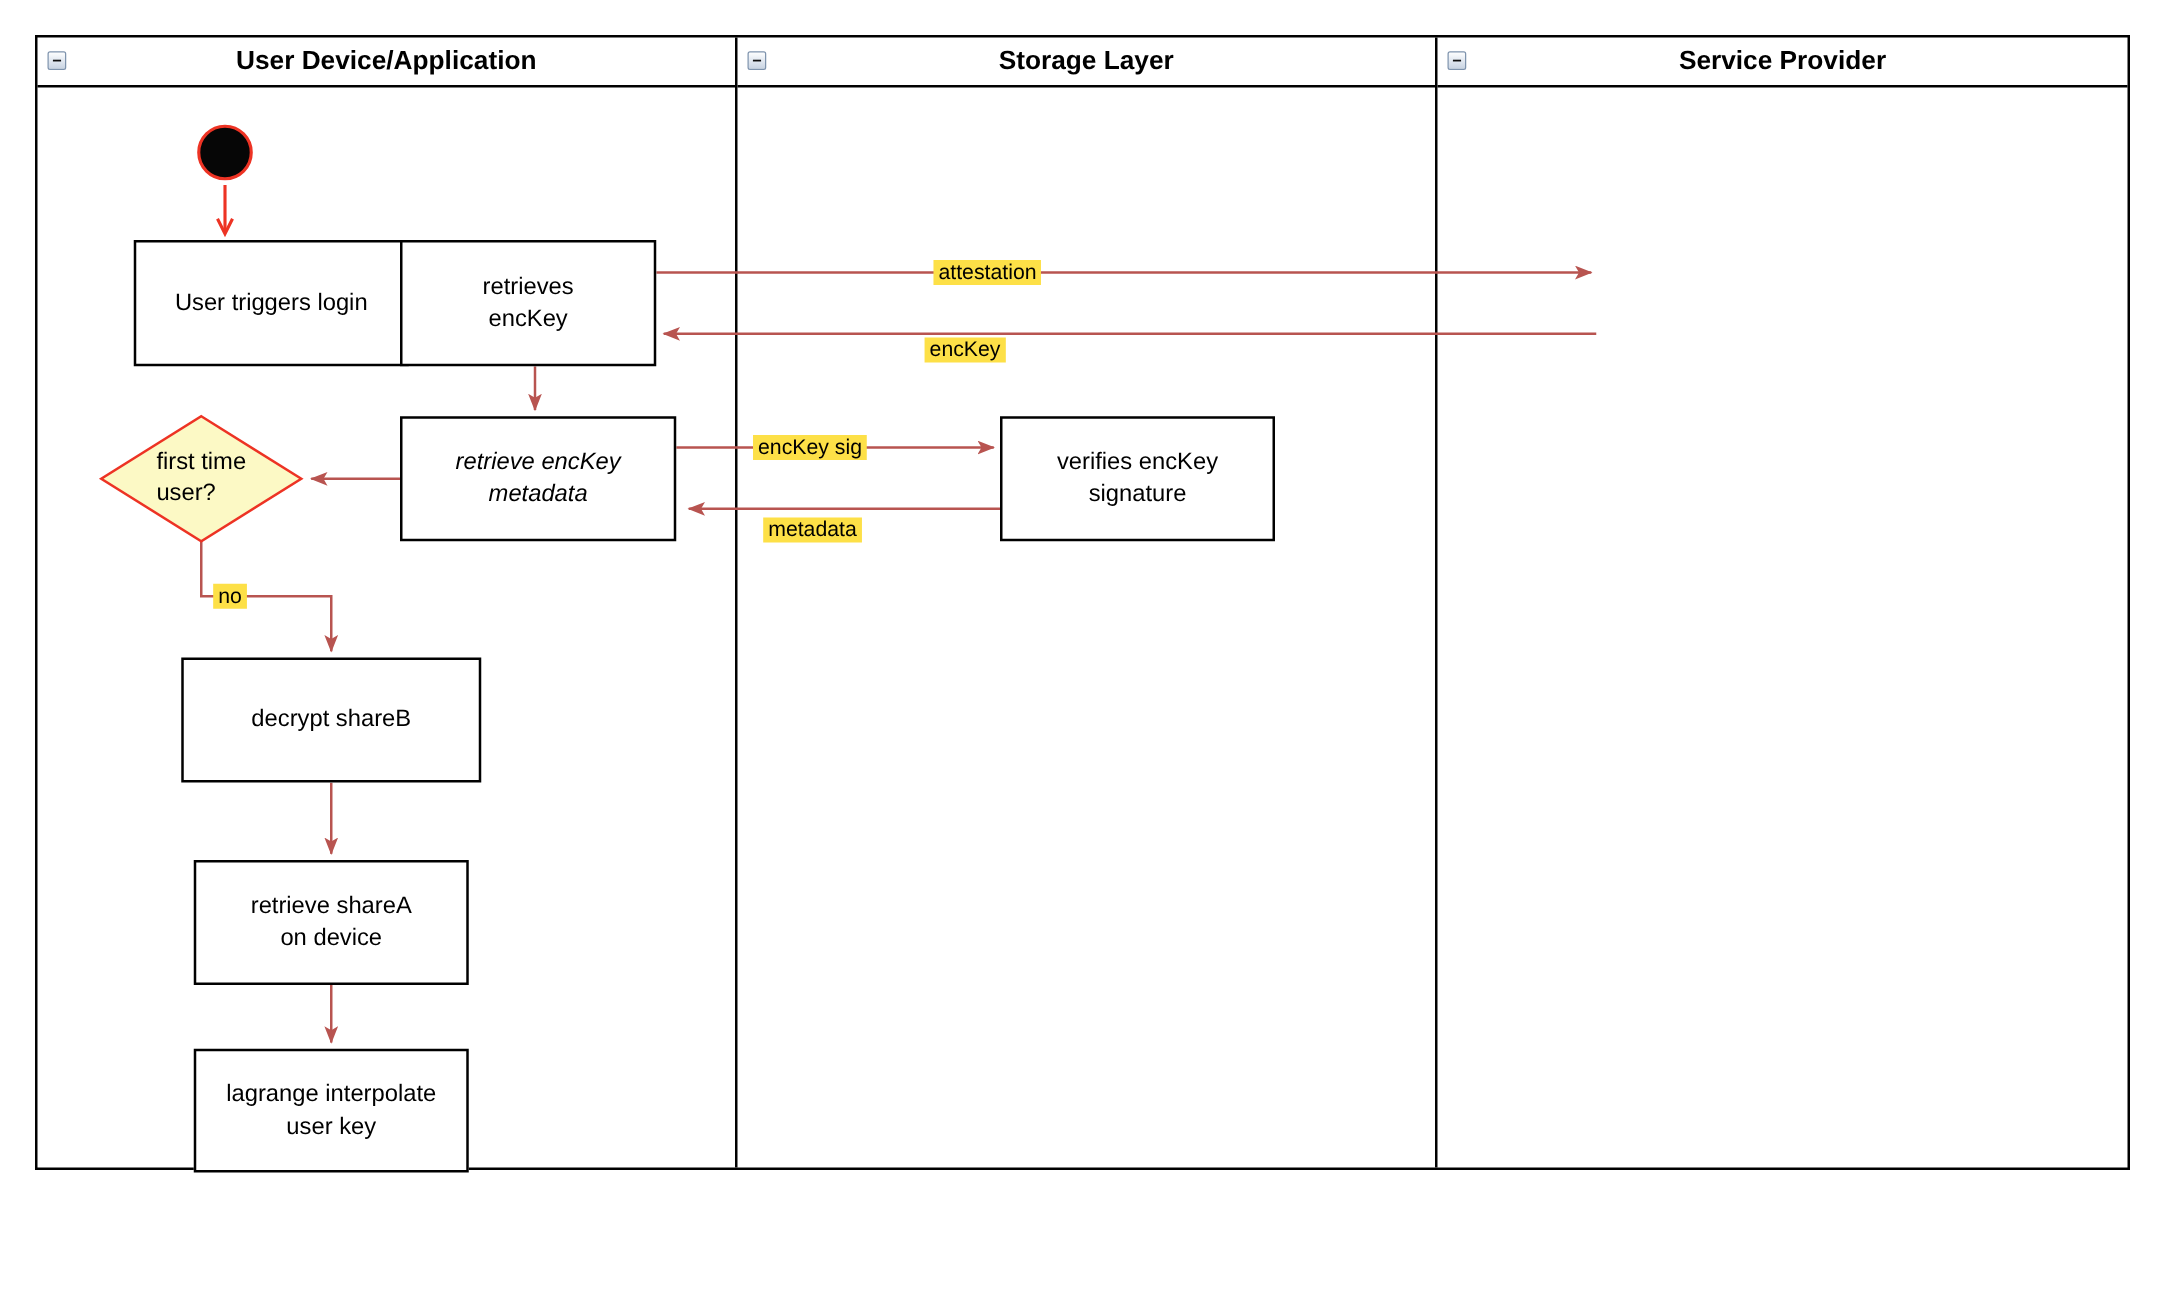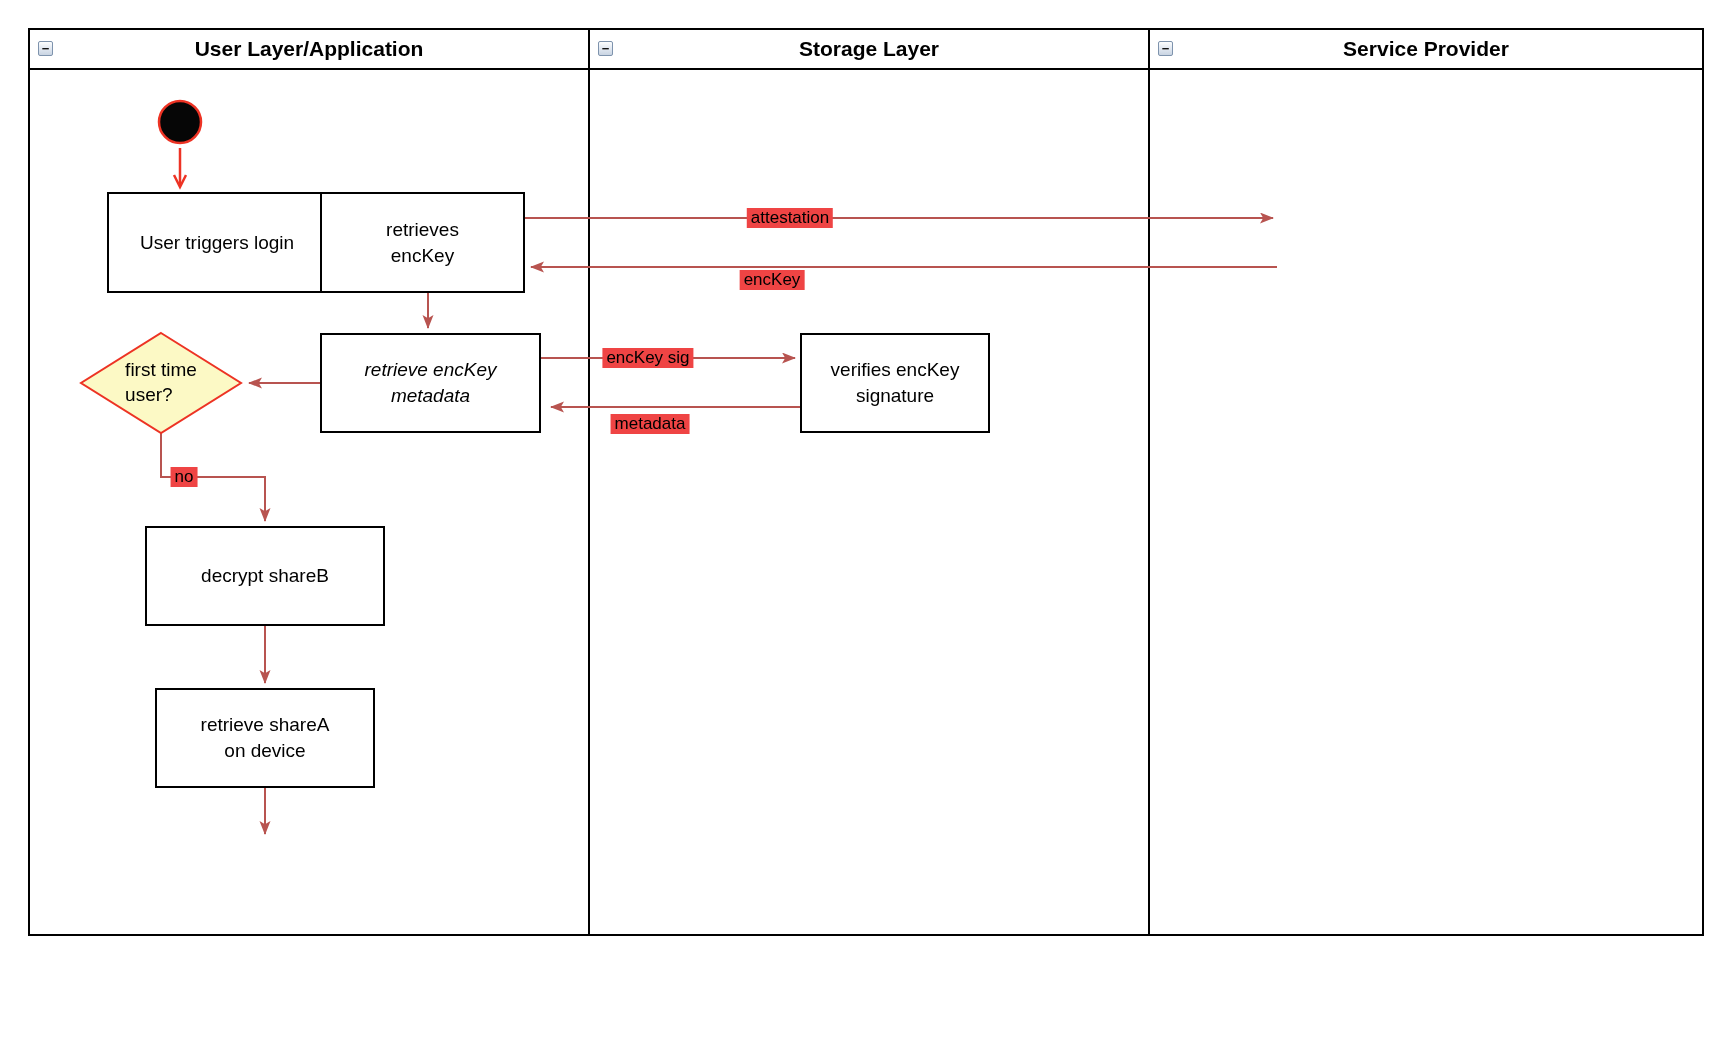--- a/index.html
+++ b/index.html
@@ -39,33 +39,33 @@
   .decision-label {
     position:absolute; display:flex; align-items:center; justify-content:center;
     font-size:19px; line-height:1.3; white-space:pre-line;
   }
   
   svg.edges { position:absolute; left:0; top:0; pointer-events:none; }
   .edge-line { stroke:var(--edge-color,#B85450); stroke-width:2; fill:none; }
   .edge-line-red { stroke:var(--accent-red,#ED3324); stroke-width:2.5; fill:none; }
   .edge-label {
     position:absolute; transform:translate(-50%,-50%);
-    background:#ef4444; padding:0 4px; font-size:17px; white-space:nowrap;
+    background:#fde047; padding:0 4px; font-size:17px; white-space:nowrap;
   }
 </style>
 </head>
 <body>
 
 <div class="page">
 
   <div class="frame">
     <div class="lane" style="flex:0 0 558px;">
       <div class="lane-header">
         <span class="collapse-btn">−</span>
-        <span>User Layer/Application</span>
+        <span>User Device/Application</span>
       </div>
     </div>
     <div class="lane" style="flex:0 0 560px;">
       <div class="lane-header">
         <span class="collapse-btn">−</span>
         <span>Storage Layer</span>
       </div>
     </div>
     <div class="lane" style="flex:1 1 auto;">
       <div class="lane-header">
@@ -104,31 +104,33 @@
 
   <div class="node" style="left:87px;  top:192px; width:220px; height:101px;margin-left:20px;">User triggers login</div>
 
   <div class="node" style="left:320px; top:192px; width:205px; height:101px;text-align:center;">retrieves
 encKey</div>
 
 
   <div class="node" style="left:320px; top:333px; width:221px; height:100px;font-style:italic;">retrieve encKey
 metadata</div>
 
-  <div class="node" style="left:800px; top:333px; width:190px; height:100px;">verifies encKey
+  <div class="node" style="left:800px; top:333px; width:220px; height:100px;">verifies encKey
 signature</div>
 
   <div class="decision-label" style="left:81px; top:333px; width:160px; height:100px;">first time
 user?</div>
 
   <div class="node" style="left:145px; top:526px; width:240px; height:100px;">decrypt shareB</div>
 
   <div class="node" style="left:155px; top:688px; width:220px; height:100px;">retrieve shareA
 on device</div>
 
+  <div class="node" style="left:155px; top:839px; width:220px; height:99px;">lagrange interpolate
+user key</div>
 
   <span class="edge-label" style="left:790px; top:218px;">attestation</span>
   <span class="edge-label" style="left:772px; top:280px;">encKey</span>
   <span class="edge-label" style="left:648px; top:358px;">encKey sig</span>
   <span class="edge-label" style="left:650px; top:424px;">metadata</span>
   <span class="edge-label" style="left:184px; top:477px;">no</span>
 
 </div>
 
 </body></html>

